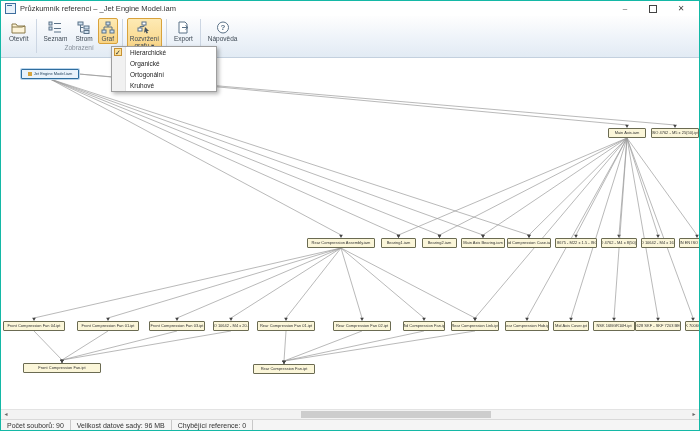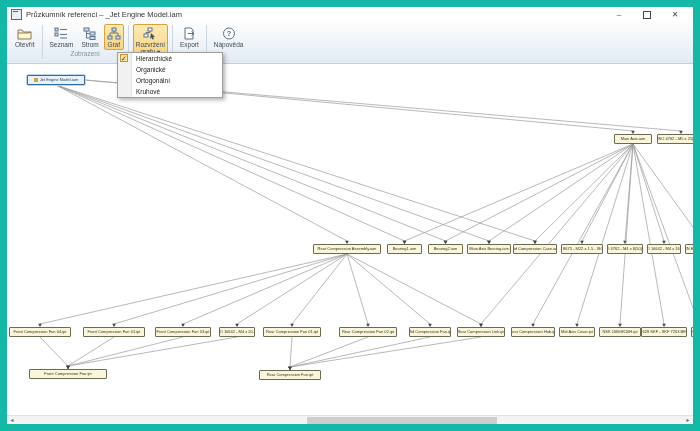--- a/index.html
+++ b/index.html
@@ -1,16 +1,16 @@
 <!DOCTYPE html>
 <html><head>
 <meta charset="utf-8">
 <style>
   html,body{margin:0;padding:0;background:#dcdcdc;font-family:"Liberation Sans",sans-serif;}
-  .window{position:relative;width:700px;height:431px;background:#fff;border:7px solid #14b8a6;box-sizing:border-box;overflow:hidden;}
+  .window{position:relative;width:700px;height:431px;background:#fff;border:1px solid #14b8a6;box-sizing:border-box;overflow:hidden;}
   
   .titlebar{position:relative;height:15px;background:#ffffff;display:flex;align-items:center;padding:0 4px;box-sizing:border-box;}
   .app-icon{width:9px;height:9px;border:1px solid #3d6e9e;background:#e8f1fa;display:inline-block;margin-right:4px;position:relative;}
   .app-icon::after{content:"";position:absolute;left:1px;top:1px;width:5px;height:1px;background:#3d6e9e;}
   .title{font-size:7.5px;color:#333;white-space:nowrap;}
   .win-controls{margin-left:auto;display:flex;height:100%;}
   .wc{width:28px;height:100%;display:flex;align-items:center;justify-content:center;font-size:8px;color:#444;cursor:default;}
   .max-glyph{width:6px;height:6px;border:1px solid #444;display:inline-block;}
   
   .ribbon{position:relative;height:42px;background:linear-gradient(#fefefe,#eef3f9 55%,#e2ebf4);border-bottom:1px solid #c3d0de;display:flex;align-items:flex-start;padding:2px 2px 0 4px;box-sizing:border-box;}

